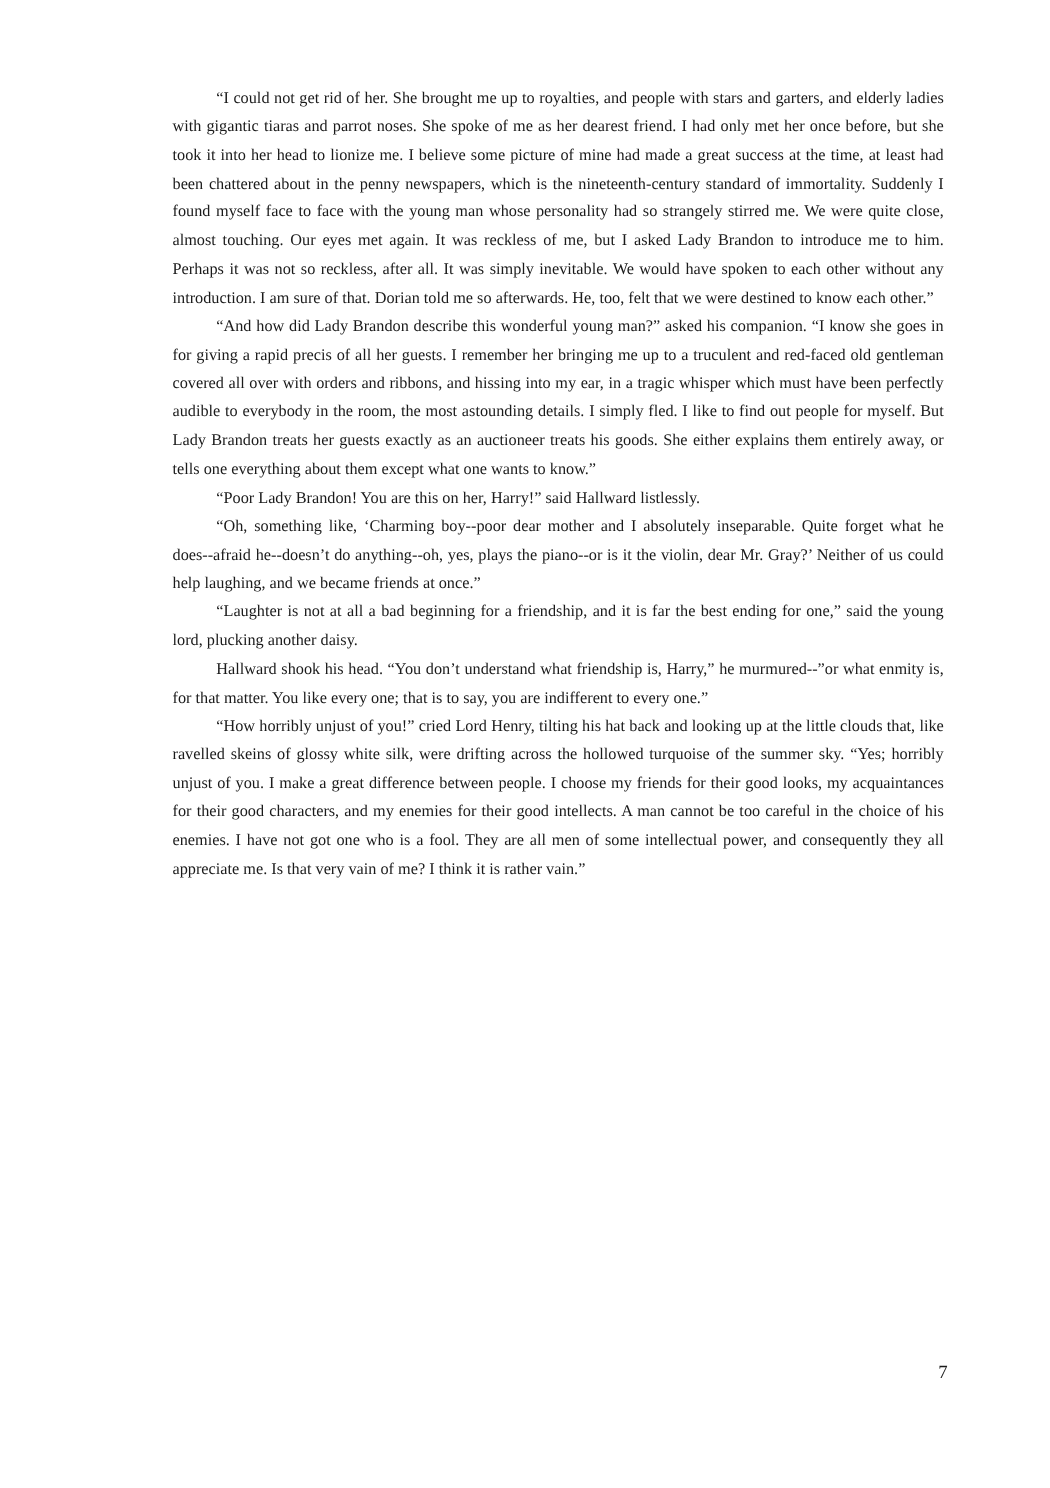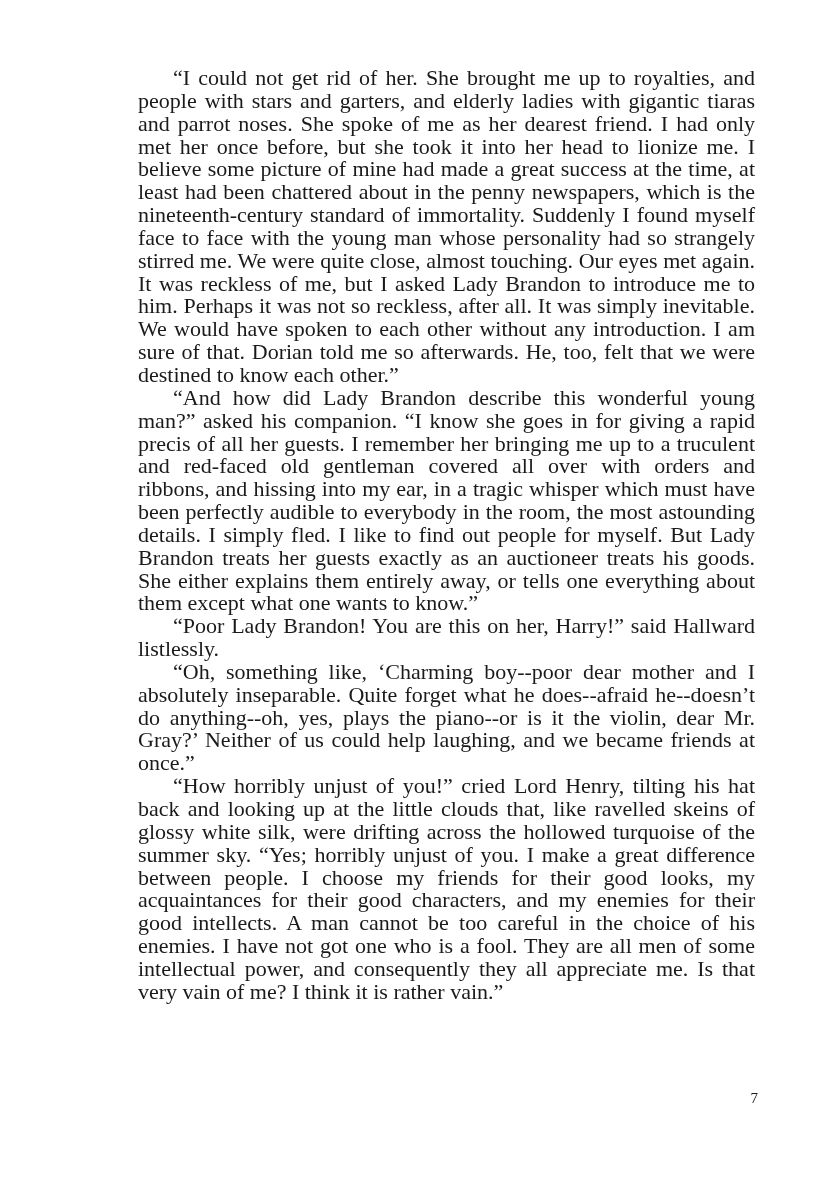--- a/index.html
+++ b/index.html
@@ -20,21 +20,21 @@
       width: 840px;
       height: 1190px;
       background: #ffffff;
     }
     .text-block {
       position: absolute;
       left: 138px;
       top: 67px;
       width: 617px;
       font-family: "Liberation Serif", "DejaVu Serif", serif;
-      font-size: 22px;
+      font-size: 13px;
       line-height: 22.85px;
       color: #1a1a1a;
       text-align: justify;
       hyphens: manual;
     }
     .para {
       margin: 0;
       text-indent: 35px;
     }
     .page-number {
@@ -50,16 +50,18 @@
   </style>
 </head>
 <body>
 
 <div class="page">
   <div class="text-block">
     <p class="para">“I could not get rid of her. She brought me up to royalties, and people with stars and garters, and elderly ladies with gigantic tiaras and parrot noses. She spoke of me as her dearest friend. I had only met her once before, but she took it into her head to lionize me. I believe some picture of mine had made a great success at the time, at least had been chattered about in the penny newspapers, which is the nineteenth-century standard of immortality. Suddenly I found myself face to face with the young man whose personality had so strangely stirred me. We were quite close, almost touching. Our eyes met again. It was reckless of me, but I asked Lady Brandon to introduce me to him. Perhaps it was not so reckless, after all. It was simply inevitable. We would have spoken to each other without any introduction. I am sure of that. Dorian told me so afterwards. He, too, felt that we were destined to know each other.”</p>
     <p class="para">“And how did Lady Brandon describe this wonderful young man?” asked his companion. “I know she goes in for giving a rapid precis of all her guests. I remember her bringing me up to a truculent and red-faced old gentleman cov­ered all over with orders and ribbons, and hissing into my ear, in a tragic whisper which must have been perfectly audible to everybody in the room, the most astounding details. I simply fled. I like to find out people for myself. But Lady Brandon treats her guests exactly as an auctioneer treats his goods. She either explains them entirely away, or tells one everything about them except what one wants to know.”</p>
     <p class="para">“Poor Lady Brandon! You are this on her, Harry!” said Hallward listlessly.</p>
     <p class="para">“Oh, something like, ‘Charming boy--poor dear mother and I absolutely inseparable. Quite forget what he does--afraid he--doesn’t do anything--oh, yes, plays the piano--or is it the violin, dear Mr. Gray?’ Neither of us could help laughing, and we became friends at once.”</p>
+    <p class="para">“Laughter is not at all a bad beginning for a friendship, and it is far the best ending for one,” said the young lord, plucking another daisy.</p>
+    <p class="para">Hallward shook his head. “You don’t understand what friendship is, Har­ry,” he murmured--”or what enmity is, for that matter. You like every one; that is to say, you are indifferent to every one.”</p>
     <p class="para">“How horribly unjust of you!” cried Lord Henry, tilting his hat back and looking up at the little clouds that, like ravelled skeins of glossy white silk, were drifting across the hollowed turquoise of the summer sky. “Yes; horribly unjust of you. I make a great difference between people. I choose my friends for their good looks, my acquaintances for their good characters, and my enemies for their good intellects. A man cannot be too careful in the choice of his enemies. I have not got one who is a fool. They are all men of some intellectual power, and consequently they all appreciate me. Is that very vain of me? I think it is rather vain.”</p>
   </div>
   <div class="page-number">7</div>
 </div>
 
 </body></html>

